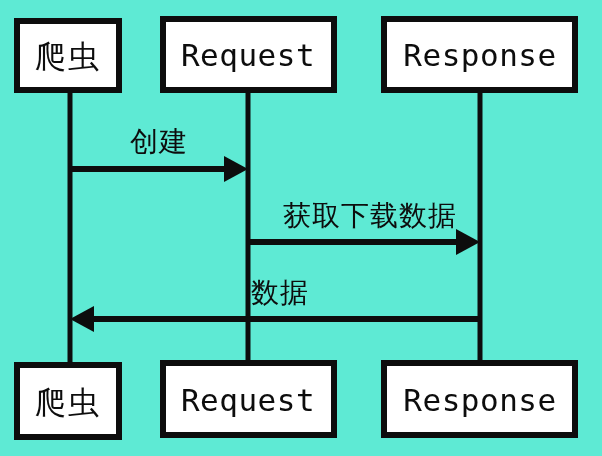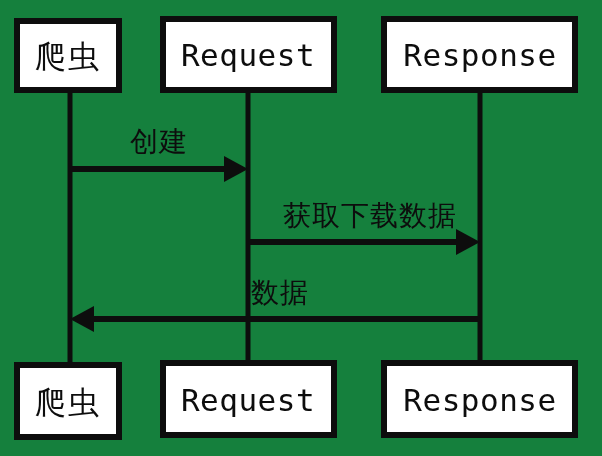--- a/index.html
+++ b/index.html
@@ -10,21 +10,21 @@
   body {
     width: 602px;
     height: 456px;
     font-family: "DejaVu Sans", "Liberation Sans", sans-serif;
     overflow: hidden;
   }
   #diagram-root {
     position: relative;
     width: 602px;
     height: 456px;
-    background: #15803d;
+    background: #5eead4;
   }
   svg.diagram-canvas {
     position: absolute;
     left: 0;
     top: 0;
     width: 602px;
     height: 456px;
     display: block;
   }
   .participant-label {

